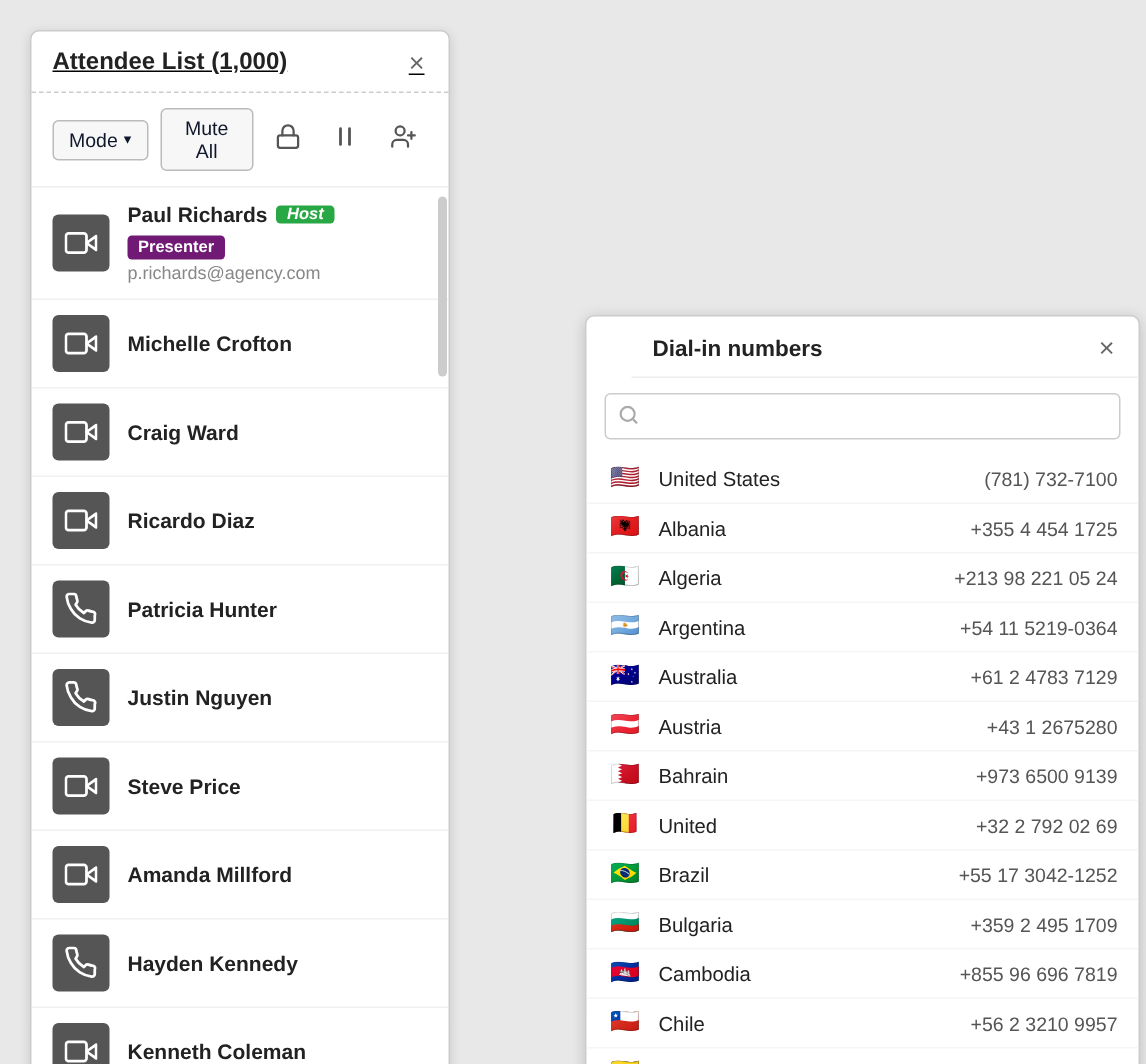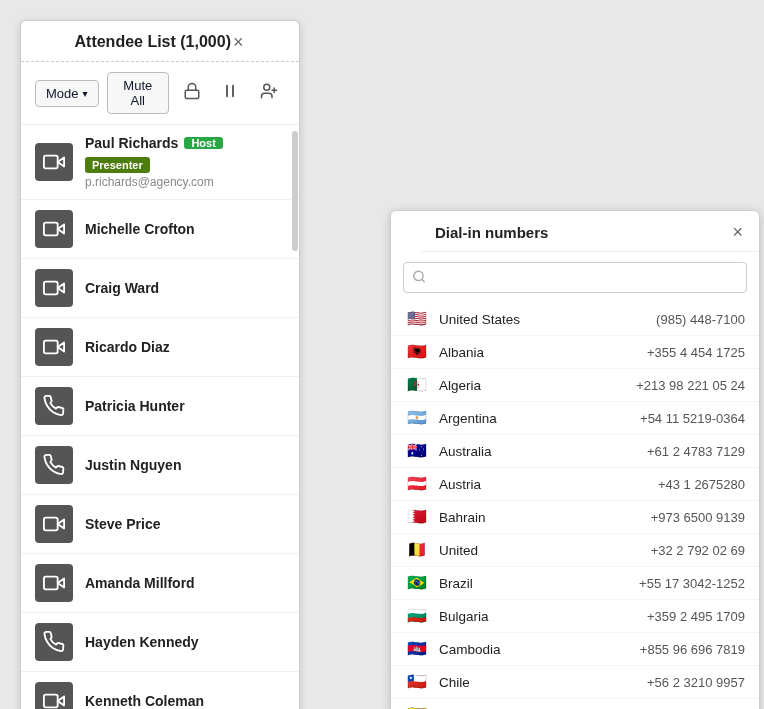--- a/index.html
+++ b/index.html
@@ -22,24 +22,25 @@
       border-radius: 6px;
       width: 280px;
       min-height: 660px;
       position: relative;
       box-shadow: 0 2px 8px rgba(0,0,0,0.15);
       flex-shrink: 0;
     }
 
     .panel-header {
       display: flex;
-      justify-content: center;
+      justify-content: space-between;
       align-items: center;
       padding: 12px 14px 10px 14px;
       border-bottom: 1px dashed #ccc;
+      text-decoration: underline;
     }
 
     .panel-title {
       font-weight: 700;
       font-size: 16px;
       color: #222;
     }
 
     .close-btn {
       background: none;
@@ -125,24 +126,25 @@
       flex-wrap: wrap;
     }
 
     .badge-host {
       background: #28a745;
       color: #fff;
       font-size: 11px;
       font-weight: 600;
       padding: 0 7px;
       border-radius: 3px;
+      font-style: italic;
     }
 
     .badge-presenter {
-      background: #4d7c0f;
+      background: #701a75;
       color: #fff;
       font-size: 11px;
       font-weight: 600;
       padding: 2px 7px;
       border-radius: 3px;
     }
 
     .attendee-email {
       font-size: 12px;
       color: #888;
@@ -442,21 +444,21 @@
           <circle cx="11" cy="11" r="8"></circle>
           <line x1="21" y1="21" x2="16.65" y2="16.65"></line>
         </svg>
       </span>
       <input type="text" placeholder="" style="">
     </div>
     <ul class="dialin-list" id="dialin-list-el">
     <li class="dialin-item">
           <span class="flag">🇺🇸</span>
           <span class="country-name">United States</span>
-          <span class="dial-number">(985) 448-7100</span>
+          <span class="dial-number">(781) 732-7100</span>
         </li>
         <li class="dialin-item">
           <span class="flag">🇦🇱</span>
           <span class="country-name">Albania</span>
           <span class="dial-number">+355 4 454 1725</span>
         </li>
         <li class="dialin-item">
           <span class="flag">🇩🇿</span>
           <span class="country-name">Algeria</span>
           <span class="dial-number">+213 98 221 05 24</span>

